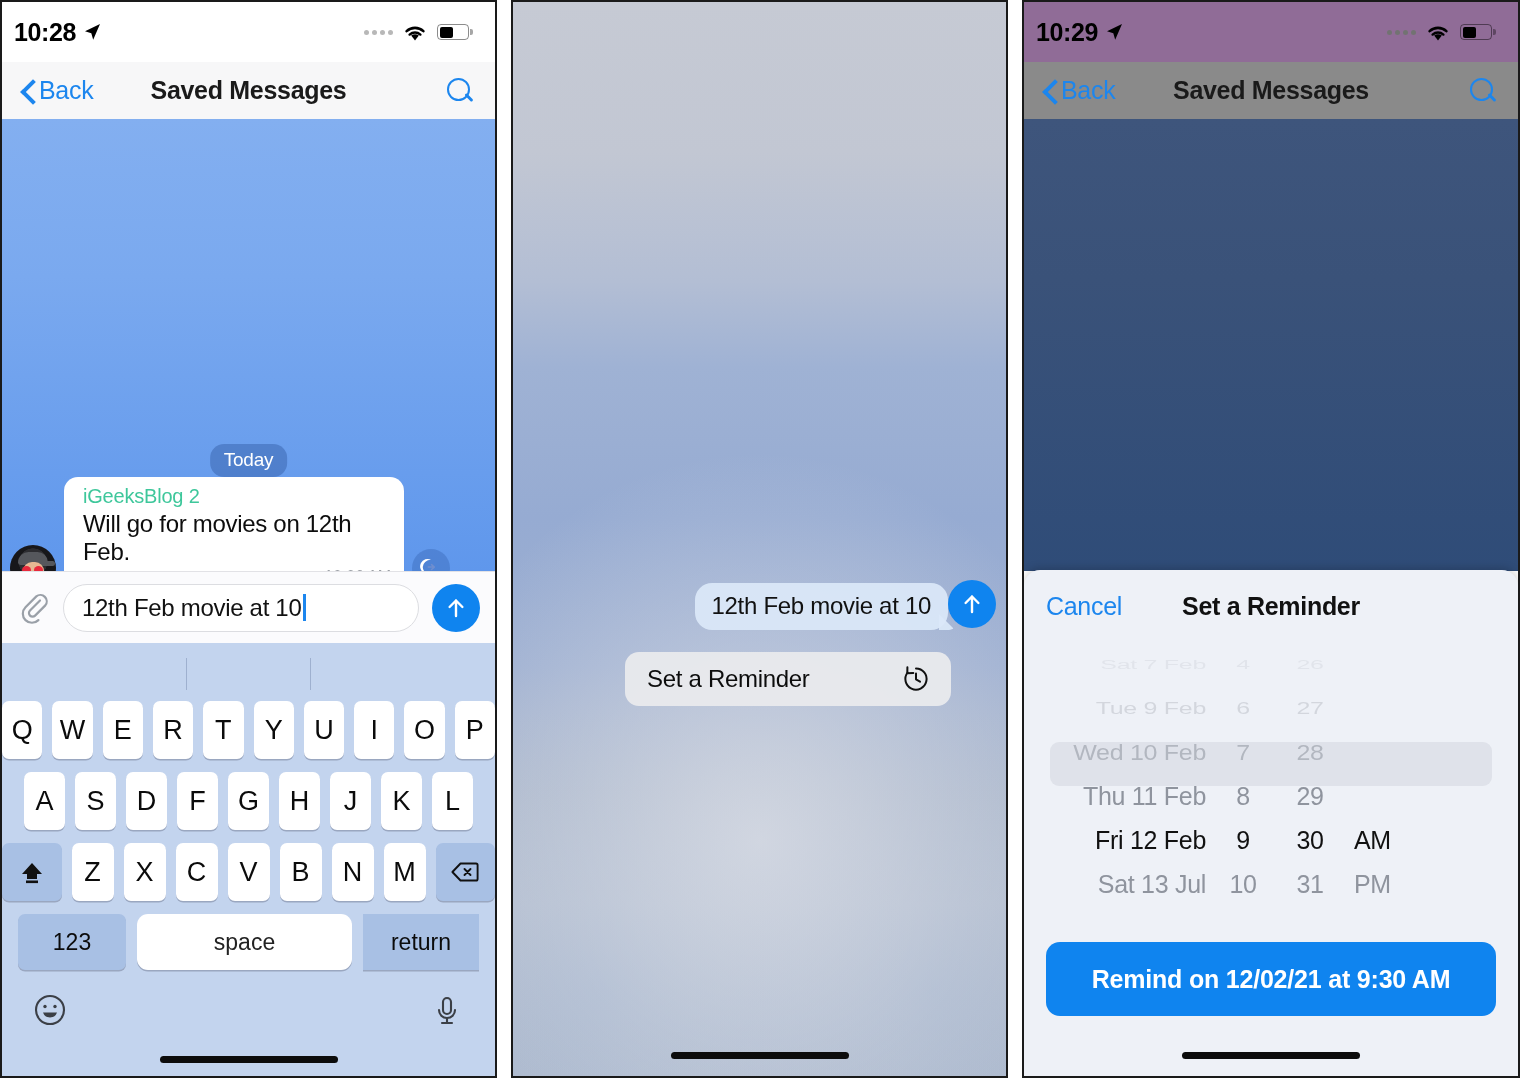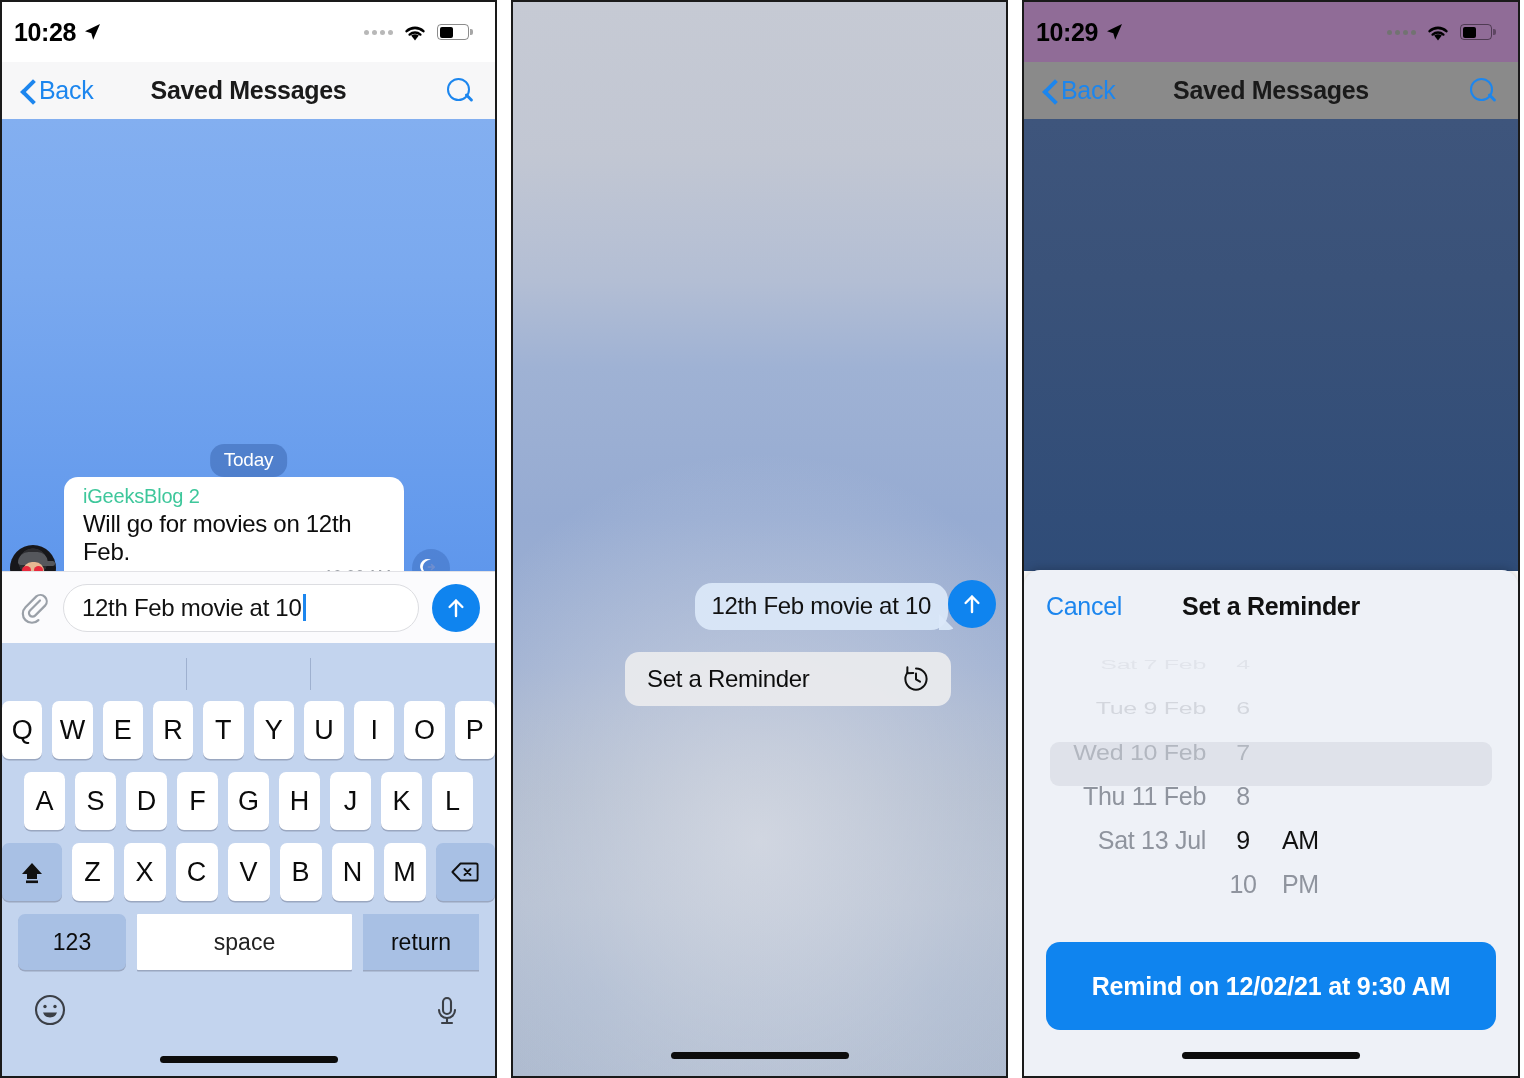--- a/index.html
+++ b/index.html
@@ -186,21 +186,21 @@
     width: 42px; height: 58px; background:#fff; border-radius: 7px;
     display:flex; align-items:center; justify-content:center;
     font-size: 27px; color:#0b0b0b;
     box-shadow: 0 1.5px 0 rgba(120,130,155,.55);
     cursor: pointer;
   }
   .key.wide { width: 62px; background:#a8c0e4; }
   .key.shift svg, .key.bsp svg { width: 30px; height: 26px; display:block; }
   .krow.r4 { gap: 11px; margin-top: 2px; margin-bottom: 10px; }
   .key.num { width: 108px; height: 56px; background:#a8c0e4; font-size: 23px; border-radius: 7px; }
-  .key.space { width: 215px; height: 56px; font-size: 23px; color:#222; border-radius: 1px; }
+  .key.space { width: 215px; height: 56px; font-size: 23px; color:#222; border-radius: 11px; }
   .key.ret { width: 116px; height: 56px; background:#a8c0e4; font-size: 23px; border-radius: 0; }
   .kbbottom { display:flex; align-items:center; justify-content: space-between; padding: 12px 30px 0; }
   .emoji-ic, .mic-ic { width: 36px; height: 36px; cursor:pointer; }
   .homebar {
     position:absolute; left:50%; transform: translateX(-50%); bottom: 17px;
     width: 178px; height: 7px; border-radius: 4px; background:#0c0c0c;
   }
 
   
   .blurbg {
@@ -286,21 +286,21 @@
     font-size: 25px; color:#8f949e; letter-spacing:-0.3px; white-space: nowrap;
     cursor: pointer;
   }
   .pcol.date .pitem { justify-content:flex-end; padding-right: 6px; }
   .pcol.ampm .pitem { justify-content:flex-start; padding-left: 8px; }
   .pitem.sel { color:#111; }
   .pitem.f1 { opacity:.55; transform: scaleY(.86); }
   .pitem.f2 { opacity:.28; transform: scaleY(.66); }
   .pitem.f3 { opacity:.13; transform: scaleY(.5); }
   .remind-btn {
-    position:absolute; left: 22px; right: 22px; top: 372px; height: 88px;
+    position:absolute; left: 22px; right: 22px; top: 372px; height: 74px;
     background:#0f84ef; border-radius: 14px;
     display:flex; align-items:center; justify-content:center;
     font-size: 25px; font-weight: bold; color:#fff; letter-spacing:-0.2px;
     cursor:pointer;
   }
 </style>
 </head>
 <body>
 
 <div class="stage">
@@ -531,30 +531,39 @@
       </div>
 
       <div class="picker">
         <div class="pickhl"></div>
         <div class="pickcols">
           <div class="pcol date" id="pcol-date">
               <div class="pitem f3">Sat 7 Feb</div>
               <div class="pitem f2">Tue 9 Feb</div>
               <div class="pitem f1">Wed 10 Feb</div>
               <div class="pitem ">Thu 11 Feb</div>
+              <div class="pitem sel">Fri 12 Feb</div>
               <div class="pitem ">Sat 13 Jul</div>
             </div>
           <div class="pcol hour" id="pcol-hour">
               <div class="pitem f3">4</div>
               <div class="pitem f2">6</div>
               <div class="pitem f1">7</div>
               <div class="pitem ">8</div>
               <div class="pitem sel">9</div>
               <div class="pitem ">10</div>
             </div>
+          <div class="pcol min" id="pcol-min">
+              <div class="pitem f3">26</div>
+              <div class="pitem f2">27</div>
+              <div class="pitem f1">28</div>
+              <div class="pitem ">29</div>
+              <div class="pitem sel">30</div>
+              <div class="pitem ">31</div>
+            </div>
           <div class="pcol ampm" id="pcol-ampm">
               <div class="pitem f3"></div>
               <div class="pitem f2"></div>
               <div class="pitem f1"></div>
               <div class="pitem "></div>
               <div class="pitem sel">AM</div>
               <div class="pitem ">PM</div>
             </div>
         </div>
       </div>

